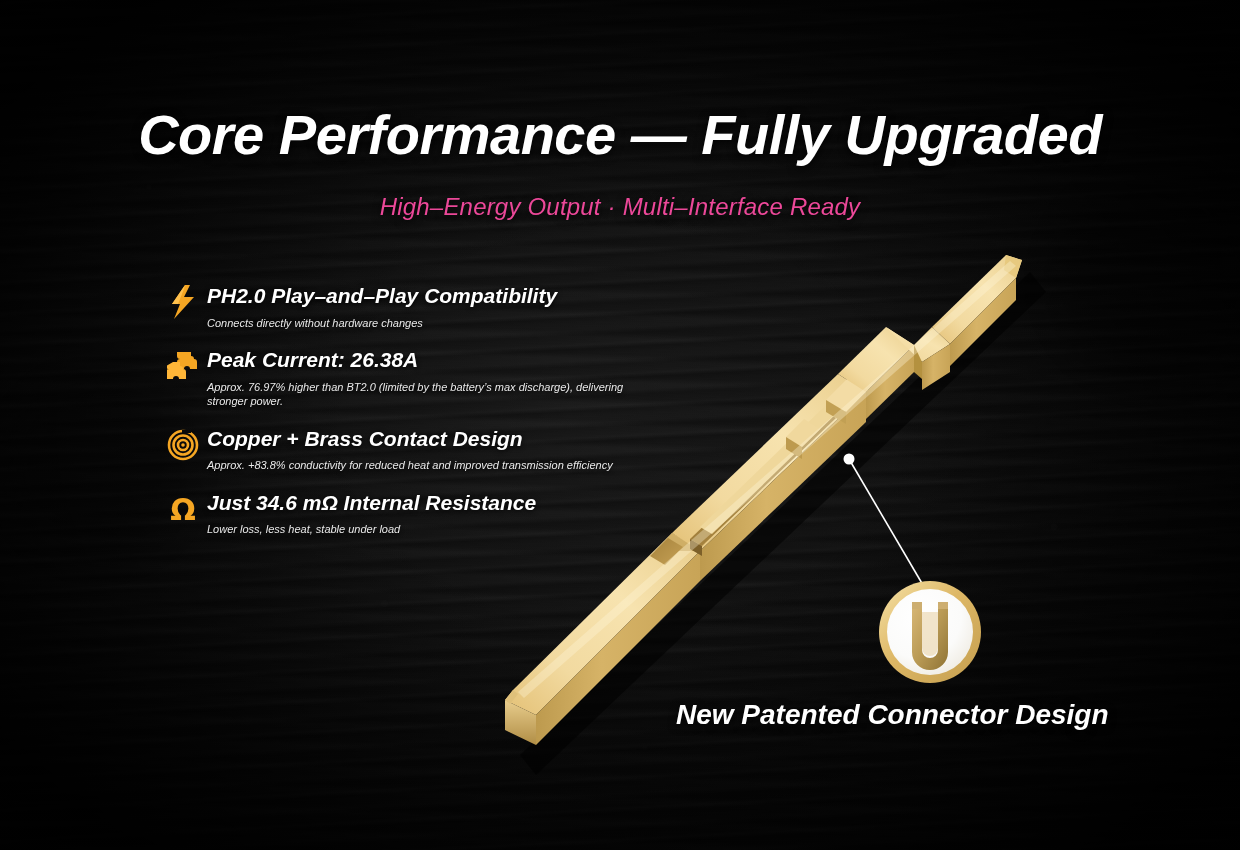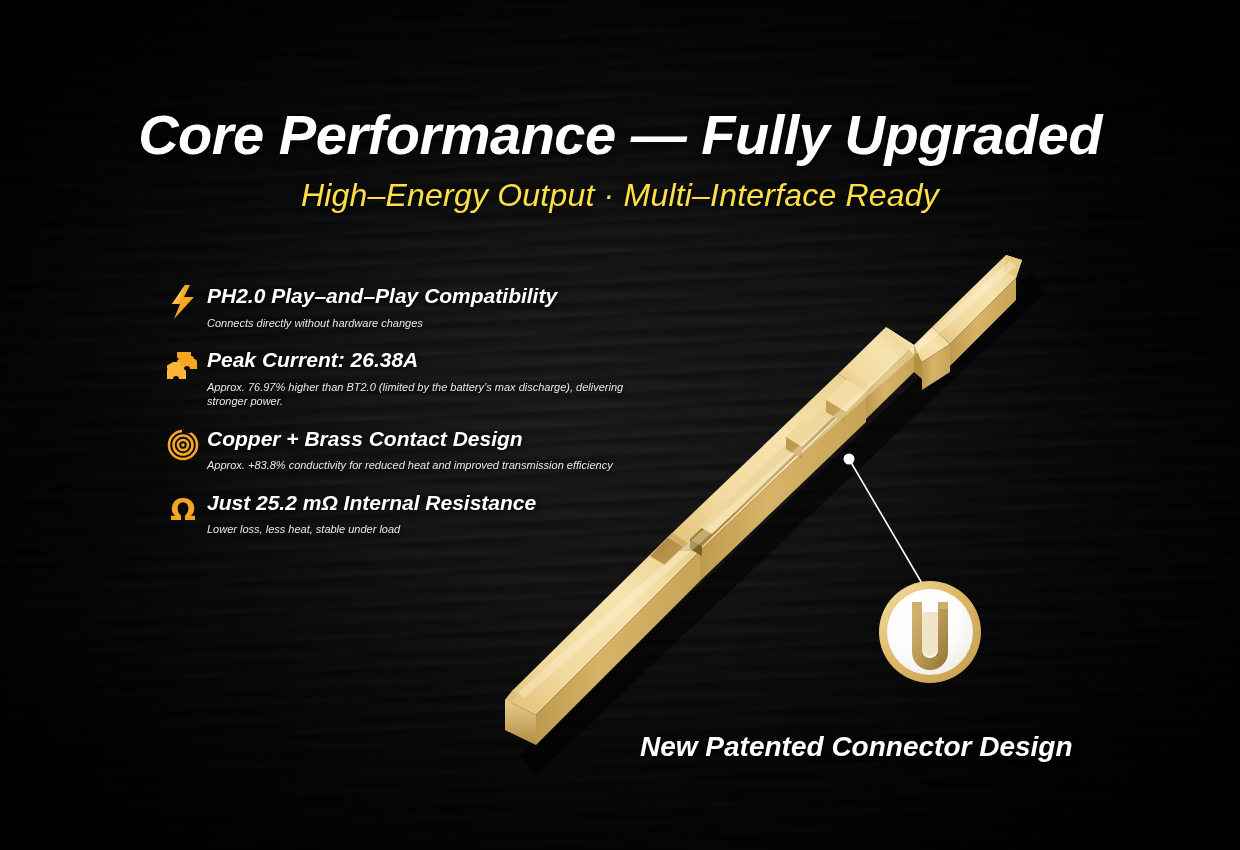--- a/index.html
+++ b/index.html
@@ -89,25 +89,25 @@
     font-size: 56px;
     font-style: italic;
     font-weight: bold;
     color: #ffffff;
     letter-spacing: -0.5px;
     line-height: 1.05;
     white-space: nowrap;
     text-shadow: 0 2px 10px rgba(0,0,0,.9);
   }
   .sub-title {
-    margin-top: 12px;
-    font-size: 32px;
+    margin-top: 28px;
+    font-size: 24px;
     font-style: italic;
     font-weight: normal;
-    color: #fde047;
+    color: #ec4899;
     letter-spacing: .2px;
     white-space: nowrap;
     text-shadow: 0 2px 8px rgba(0,0,0,.9);
   }
 
   
   .features {
     position: absolute;
     left: 163px;
     top: 283px;
@@ -163,25 +163,24 @@
   
   .callout-layer {
     position: absolute;
     inset: 0;
     z-index: 15;
   }
 
   
   .caption {
     position: absolute;
-    left: 640px;
+    left: 676px;
     top: 700px;
     width: 545px;
     z-index: 20;
-    margin-top: 32px;
   }
   .caption-title {
     font-size: 28px;
     font-style: italic;
     font-weight: bold;
     color: #ffffff;
     line-height: 1.1;
     white-space: nowrap;
     text-shadow: 0 2px 9px rgba(0,0,0,.9);
   }
@@ -381,21 +380,21 @@
       </div>
     </div>
 
     <div class="feature">
       <div class="feature-icon">
         <svg width="32" height="34" viewBox="0 0 32 34">
           <text x="16" y="28" text-anchor="middle" font-family="'DejaVu Sans', sans-serif" font-size="30" font-weight="bold" fill="#f5a623">Ω</text>
         </svg>
       </div>
       <div class="feature-text">
-        <div class="feature-title">Just 25.2 mΩ Internal Resistance</div>
+        <div class="feature-title">Just 34.6 mΩ Internal Resistance</div>
         <div class="feature-desc">Lower loss, less heat, stable under load</div>
       </div>
     </div>
 
   </div>
 
   <div class="caption">
     <div class="caption-title">New Patented Connector Design</div>
   </div>
 

